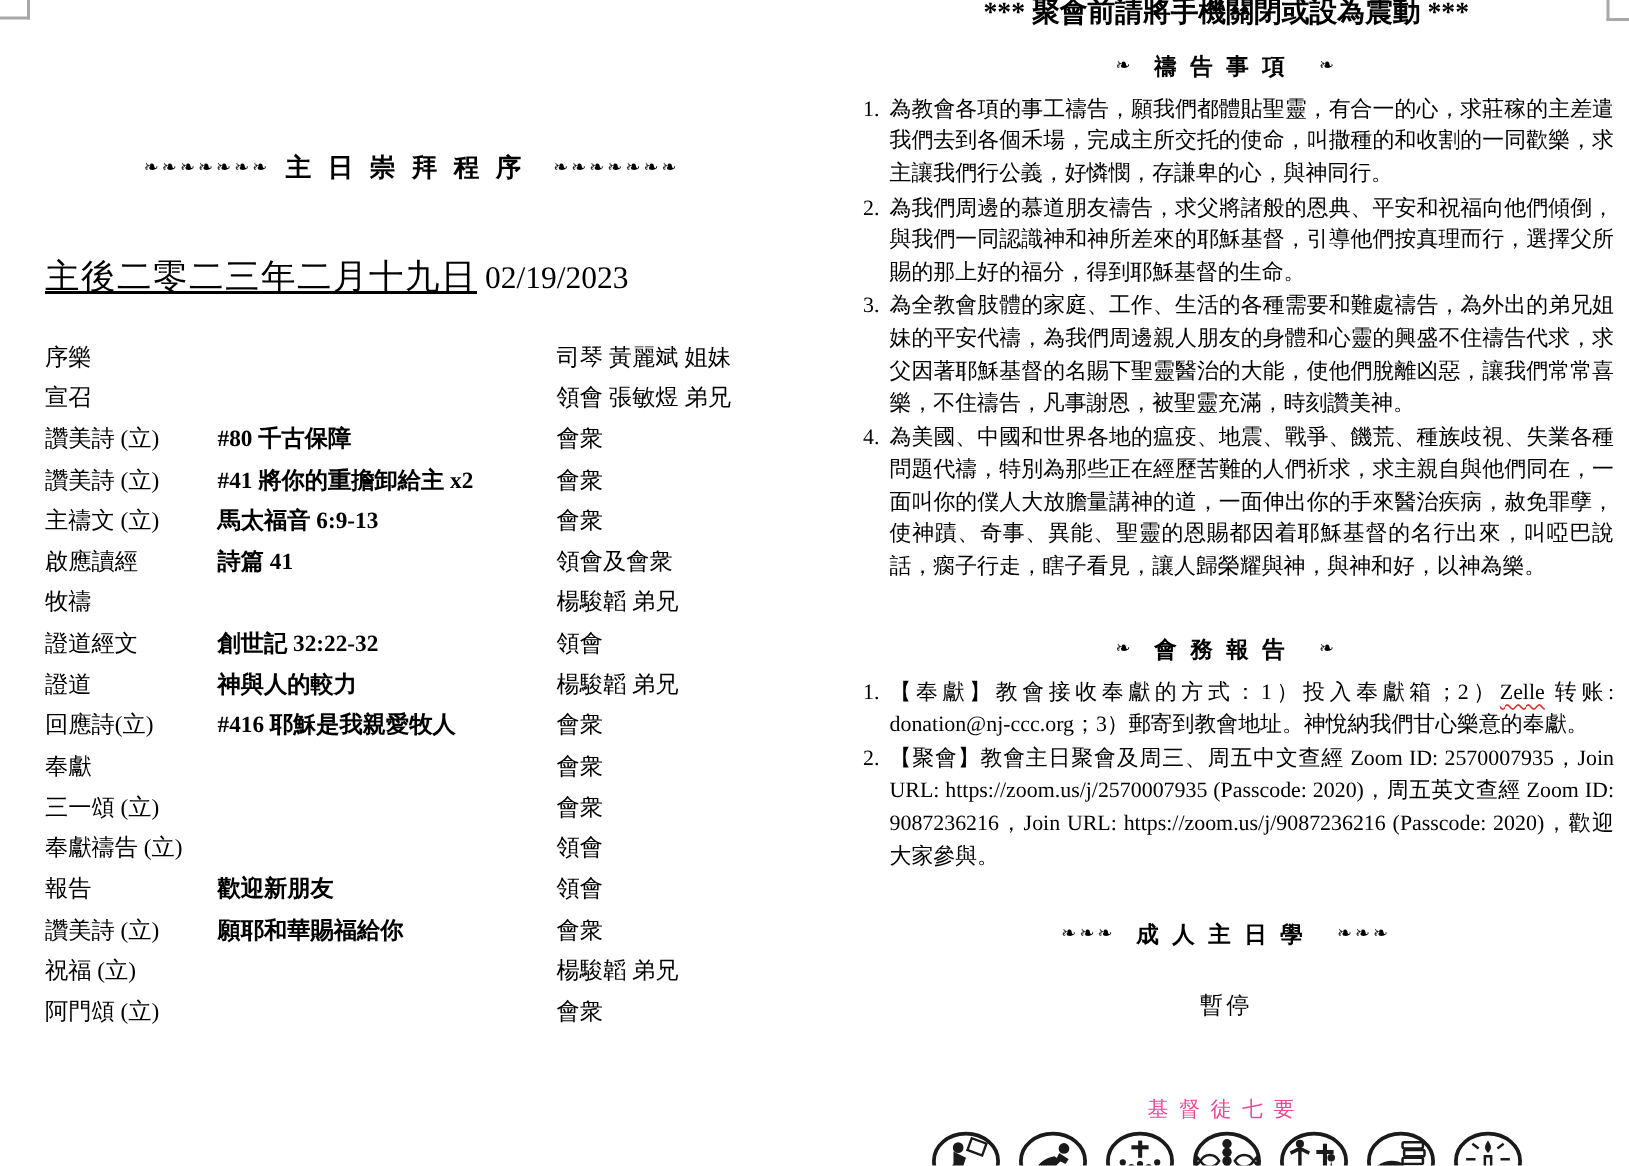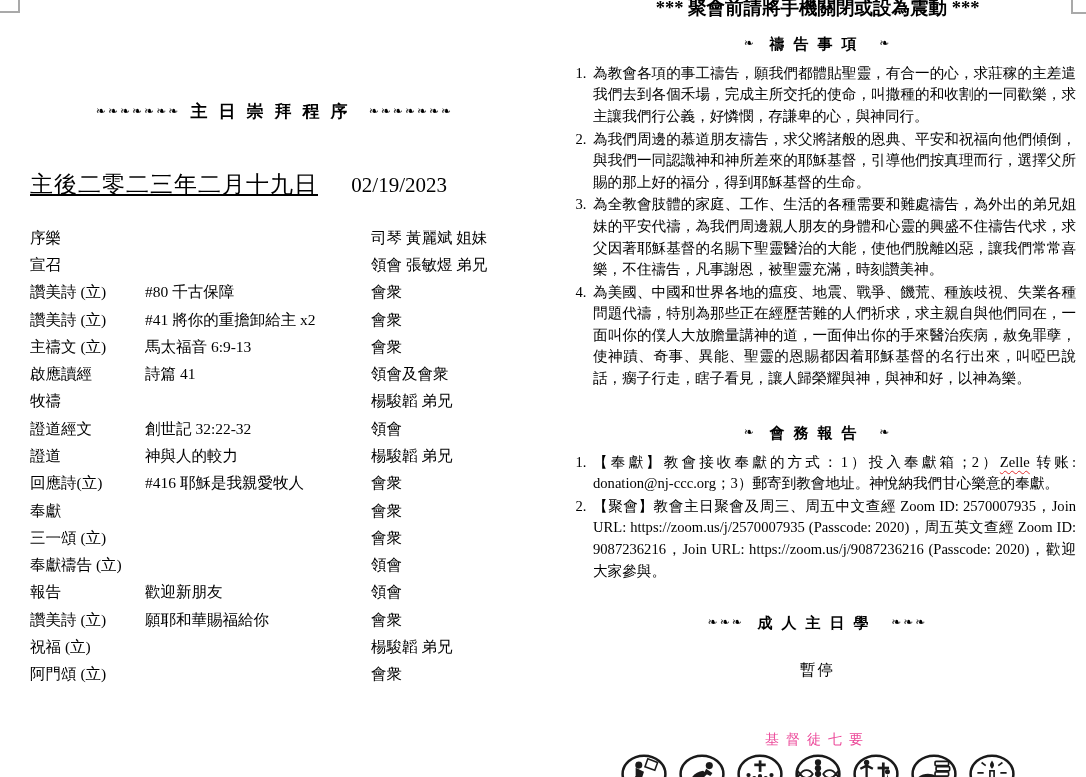--- a/index.html
+++ b/index.html
@@ -20,27 +20,27 @@
              border-left:2px solid #a9a9a9; border-bottom:2px solid #a9a9a9; }
 
   
   .col-left { width:543px; padding:12px 24px 0 30px; }
   .title-row { text-align:center; font-size:17px; font-weight:bold; white-space:nowrap; }
   .orn { font-size:12px; letter-spacing:2px; vertical-align:2px; font-weight:normal; }
   .title-text { letter-spacing:11px; margin:0 6px; }
 
   .date-row { display:flex; align-items:baseline; margin-top:46px; }
   .date-cn { font-size:23px; letter-spacing:1px;text-decoration:underline; }
-  .date-num { margin-left:auto; margin-right:72px; font-size:21px; }
+  .date-num { margin-left:auto; margin-right:100px; font-size:21px; }
 
   table.program { margin-top:24px; border-collapse:collapse; width:100%;
                   font-size:15.5px; }
   table.program td { padding:0; height:27.3px; vertical-align:middle; white-space:nowrap; }
   td.c-item   { width:115px; }
-  td.c-detail { width:226px; }
+  td.c-detail { width:226px;font-weight:bold; }
   td.c-role   { }
 
   
   .col-right { width:543px; padding:10px 10px 0 16px; }
   .notice { text-align:center; font-size:18.5px; font-weight:bold; margin-top:4px; }
   .sec-head { text-align:center; font-size:15px; font-weight:bold; margin:15px 0 9px; white-space:nowrap; }
   .sec-head .head-text { letter-spacing:9px; margin:0 10px; }
 
   ol.plist { margin:0; padding-left:31px; font-size:14.6px; line-height:21.6px;
              text-align:justify; }

